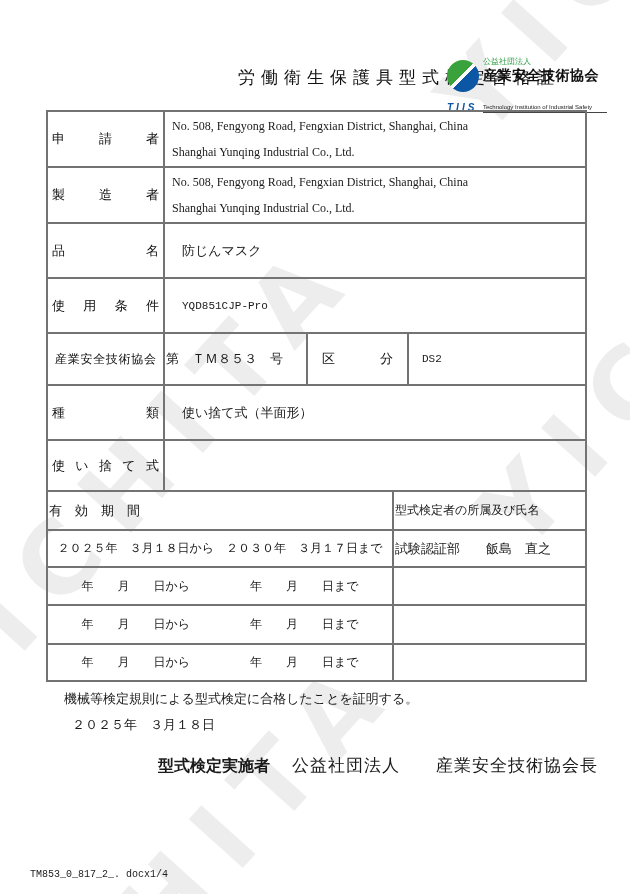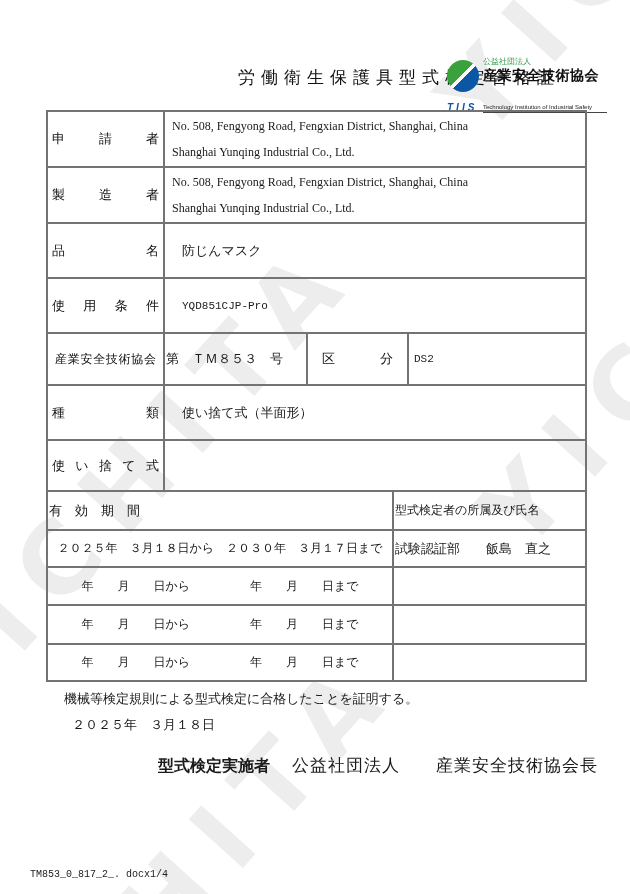--- a/index.html
+++ b/index.html
@@ -110,21 +110,21 @@
       <td colspan="4" class="val">防じんマスク</td>
     </tr>
     <tr class="h55">
       <td class="lbl">使用条件</td>
       <td colspan="4" class="val mono">YQD851CJP-Pro</td>
     </tr>
     <tr class="h40">
       <td class="lbl lbl-tight">産業安全技術協会</td>
       <td class="ctr">第　ＴＭ８５３　号</td>
       <td colspan="2" class="lbl" style="padding:16px 14px;">区分</td>
-      <td class="val mono" style="padding-left:5px;">DS2</td>
+      <td class="val mono" style="padding-left:13px;">DS2</td>
     </tr>
     <tr class="h55">
       <td class="lbl">種類</td>
       <td colspan="4" class="val">使い捨て式（半面形）</td>
     </tr>
     <tr class="h51">
       <td class="lbl">使い捨て式</td>
       <td colspan="4" class="val"></td>
     </tr>
     <tr class="h39">

